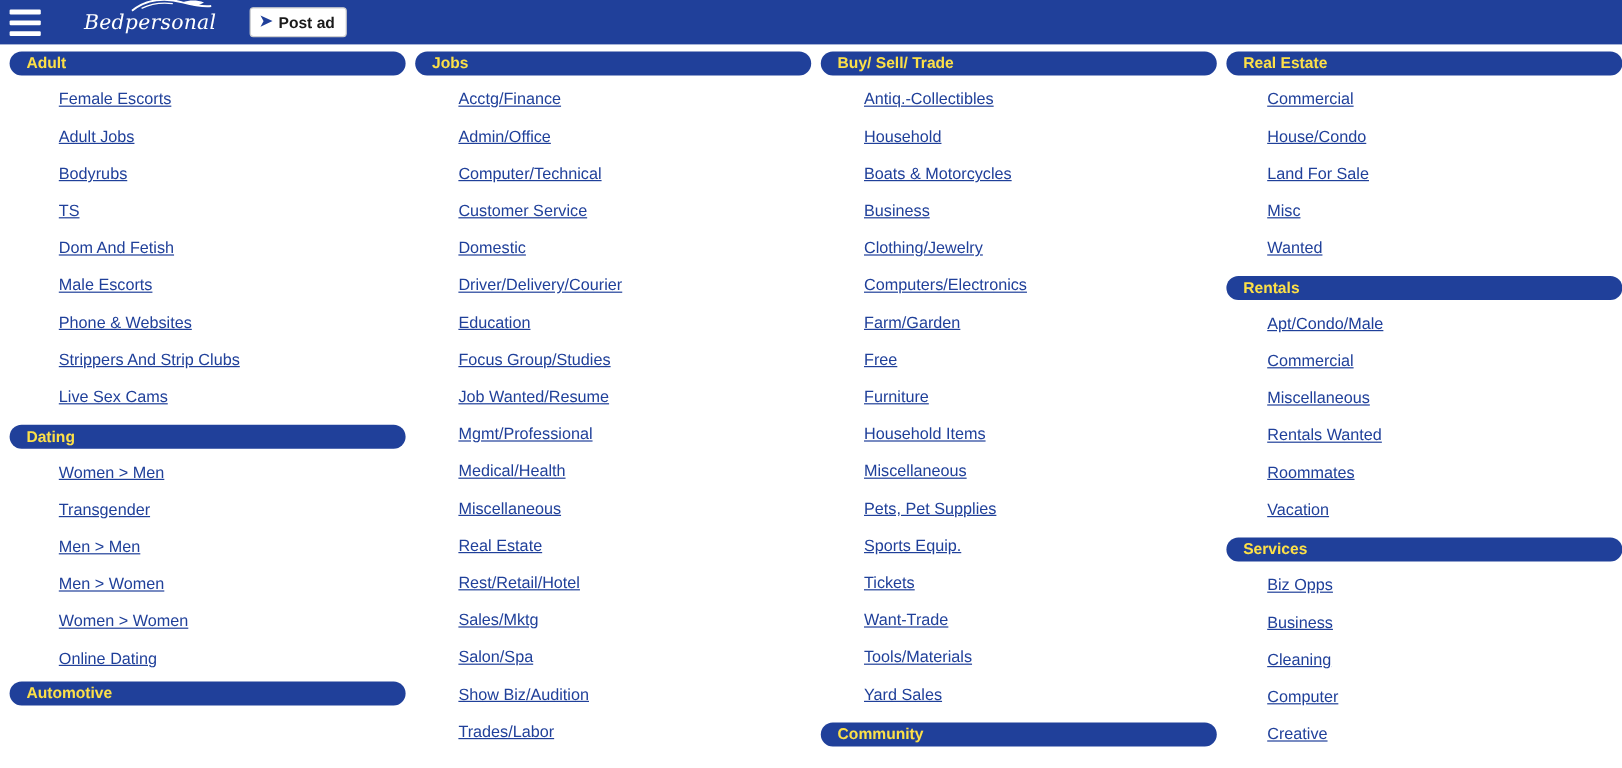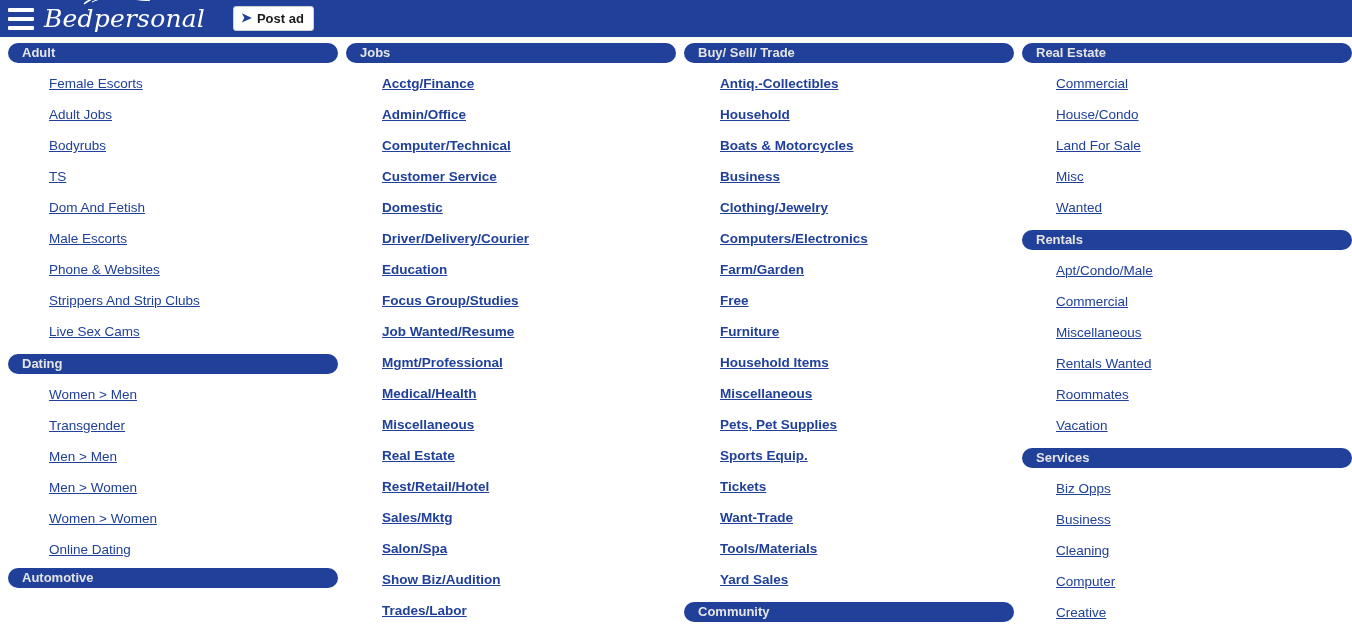--- a/index.html
+++ b/index.html
@@ -34,25 +34,26 @@
   }
   #hamburger span {
     display: block;
     height: 4px;
     background: #ffffff;
     border-radius: 1px;
   }
   #brand {
     position: relative;
     color: #ffffff;
-    font-size: 25px;
+    font-size: 17px;
     font-family: "DejaVu Serif", serif;
     font-style: italic;
     letter-spacing: 0.2px;
     padding-right: 14px;
+    margin-left: 26px;
   }
   #brand-swoosh {
     position: absolute;
     top: -13px;
     left: 38px;
     width: 70px;
     height: 16px;
   }
   #post-ad {
     background: #ffffff;
@@ -82,21 +83,21 @@
     padding: 6px 8px 0 8px;
     gap: 8px;
     align-items: flex-start;
   }
   .col {
     width: 330px;
     flex: 0 0 330px;
   }
   .section-header {
     background: #20409a;
-    color: #e5e5e5;
+    color: #fde047;
     font-size: 13px;
     font-weight: bold;
     border-radius: 11px;
     padding: 3px 0 3px 14px;
     margin-bottom: 4px;
     height: 20px;
     line-height: 14px;
   }
   .links {
     list-style: none;
@@ -111,21 +112,21 @@
   }
   .links a {
     color: #20409a;
     font-size: 13.5px;
     text-decoration: underline;
     cursor: pointer;
   }
   .group { margin-bottom: 4px; }
   .group.gap { margin-top: 8px; }
   
-  .col-2 .links, .col-3 .links { padding-left: 36px; font-weight: bold; }
+  .col-2 .links, .col-3 .links { padding-left: 36px; }
   .col-4 .links { padding-left: 34px; }
 </style>
 </head>
 <body>
 
 <div id="header">
   <div id="hamburger">
     <span></span>
     <span></span>
     <span></span>

